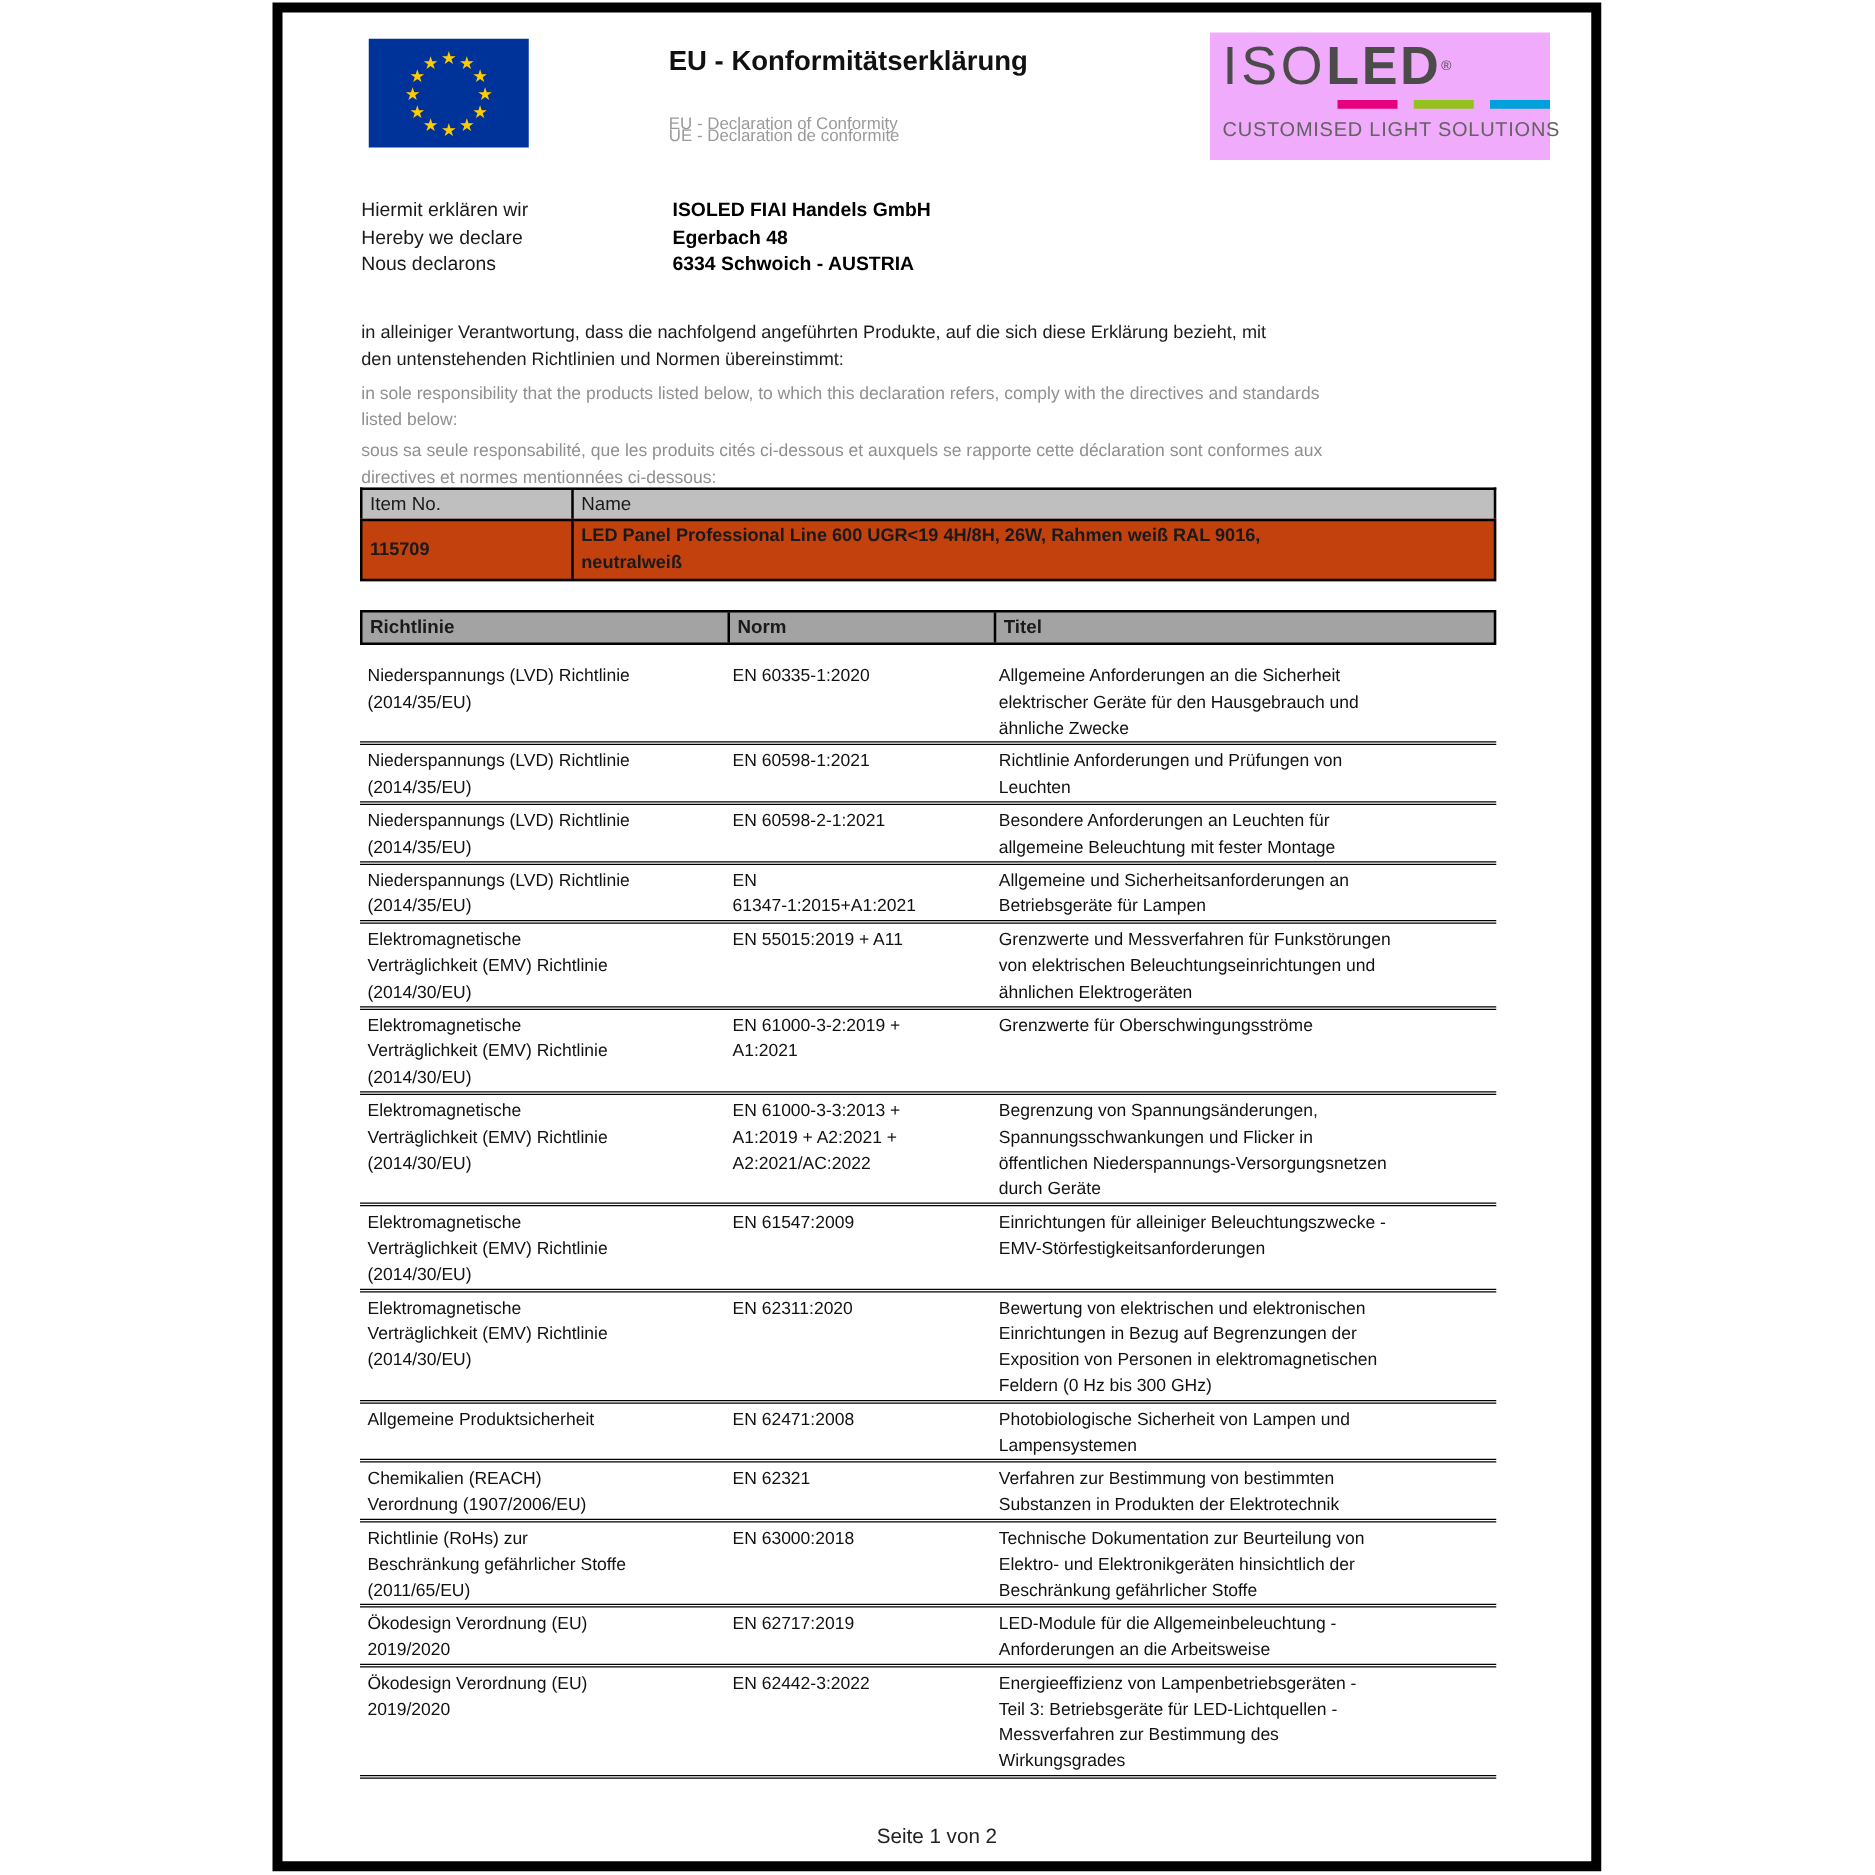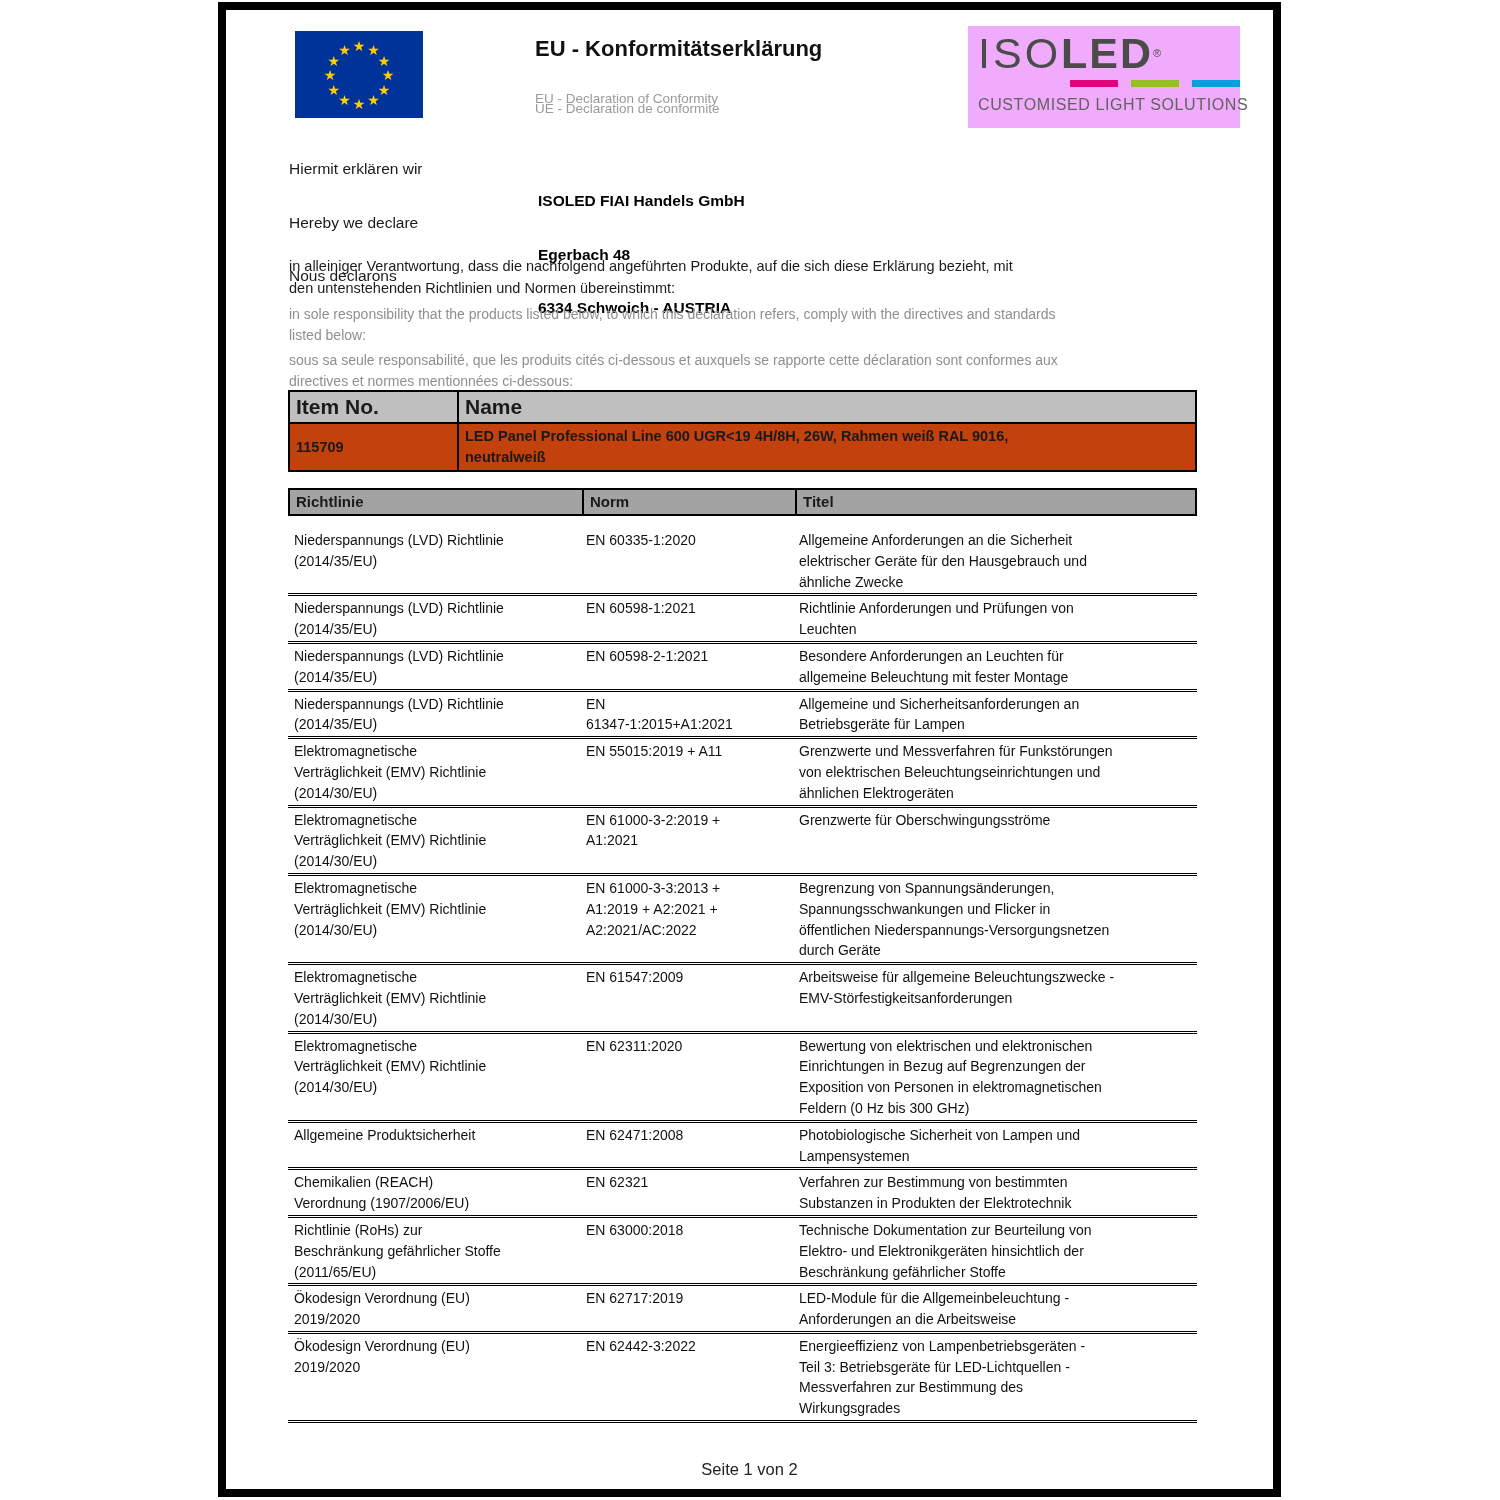--- a/index.html
+++ b/index.html
@@ -31,31 +31,31 @@
   .logo-led{font-weight:700;letter-spacing:2px;}
   .logo-reg{font-size:11px;vertical-align:top;color:#4b4b49;}
   .logo-bars{display:flex;gap:13px;margin:4px 0 0 92px;}
   .logo-bar{width:50px;height:7px;}
   .logo-tagline{margin-top:9px;font-size:16px;letter-spacing:0.6px;color:#62625f;white-space:nowrap;}
   
   .declare-grid{
     position:absolute;left:63px;top:148px;display:grid;grid-template-columns:249px auto;
     font-size:15.5px;line-height:21.5px;
   }
-  .declare-grid .val{font-weight:700;color:#000;margin-top:32px;}
+  .declare-grid .val{font-weight:700;color:#000;}
   
   .statement{position:absolute;left:63px;top:246px;width:810px;}
   .statement p{white-space:pre-line;margin:0 0 5px 0;}
   .st-de{font-size:14.5px;line-height:21.5px;color:#1c1c1c;}
   .st-gray{font-size:14px;line-height:20.5px;color:#8f8f8f;}
   
   .item-table{position:absolute;left:62px;top:380px;width:909px;box-sizing:border-box;}
   .it-head,.it-row{display:grid;grid-template-columns:167px 1fr;box-sizing:border-box;}
   .it-head{background:#bfbfbf;border:2px solid #000;border-bottom:none;}
-  .it-head .cell{font-weight:700;font-size:21px;padding:3px 4px 3px 6px;}
+  .it-head .cell{font-weight:400;font-size:15px;padding:3px 4px 3px 6px;}
   .it-row{border:2px solid #000;background:#c2410c;}
   .it-row .cell{font-weight:700;font-size:14.5px;line-height:21px;padding:2px 4px 2px 6px;white-space:pre-line;}
   .it-head .cell + .cell,.it-row .cell + .cell{border-left:2px solid #000;}
   .it-row .c-itemno{display:flex;align-items:center;}
   
   .dir-table{position:absolute;left:62px;top:478px;width:909px;box-sizing:border-box;}
   .dir-head{
     display:grid;grid-template-columns:292px 213px 1fr;background:#a3a3a3;
     border:2px solid #000;box-sizing:border-box;
   }
@@ -198,21 +198,21 @@
 Spannungsschwankungen und Flicker in
 öffentlichen Niederspannungs-Versorgungsnetzen
 durch Geräte</div>
   </div>
 
   <div class="dir-row">
     <div class="dir-cell c-richtlinie">Elektromagnetische
 Verträglichkeit (EMV) Richtlinie
 (2014/30/EU)</div>
     <div class="dir-cell c-norm">EN 61547:2009</div>
-    <div class="dir-cell c-titel">Arbeitsweise für allgemeine Beleuchtungszwecke -
+    <div class="dir-cell c-titel">Einrichtungen für alleiniger Beleuchtungszwecke -
 EMV-Störfestigkeitsanforderungen</div>
   </div>
 
   <div class="dir-row">
     <div class="dir-cell c-richtlinie">Elektromagnetische
 Verträglichkeit (EMV) Richtlinie
 (2014/30/EU)</div>
     <div class="dir-cell c-norm">EN 62311:2020</div>
     <div class="dir-cell c-titel">Bewertung von elektrischen und elektronischen
 Einrichtungen in Bezug auf Begrenzungen der

